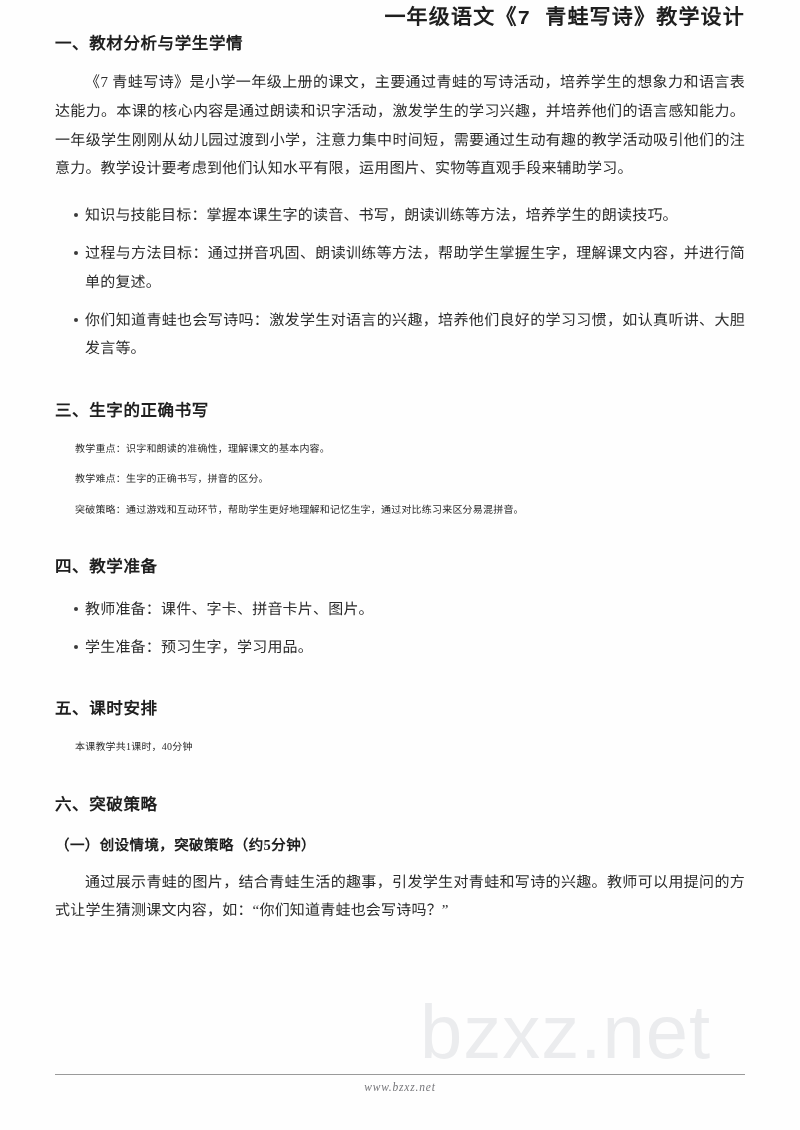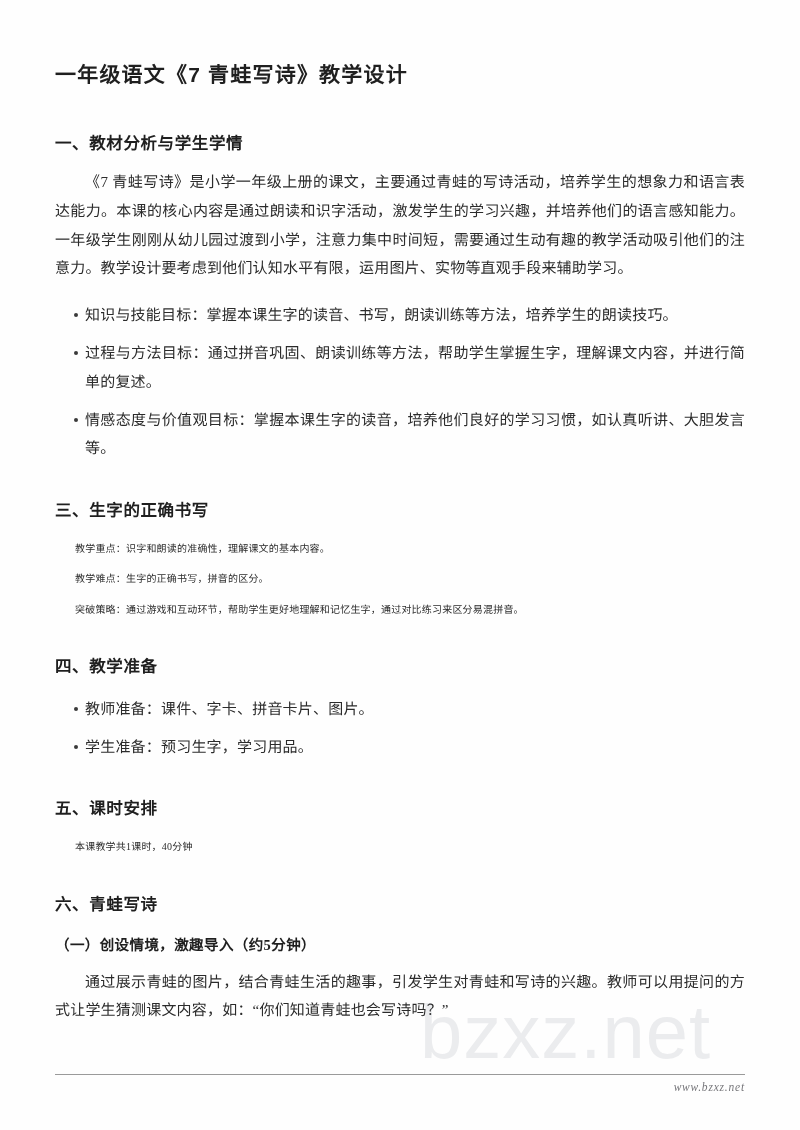--- a/index.html
+++ b/index.html
@@ -45,39 +45,38 @@
     color: rgba(140, 148, 158, 0.17);
     user-select: none;
     pointer-events: none;
     white-space: nowrap;
     z-index: 5;
   }
 
   
   .doc-title {
     margin: 0;
-    padding-top: 58px;
-    text-align: left;
+    text-align: right;
     font-size: 21px;
     font-weight: 700;
     letter-spacing: 1.2px;
     color: #1f1f1f;
-    font-family: Liberation Sans, sans-serif;
+    font-family: Liberation Mono, monospace;
   }
 
   
   .sec-h {
     font-size: 16.5px;
     font-weight: 700;
     color: #1f1f1f;
     letter-spacing: 0.6px;
     margin: 0;
     padding: 0;
   }
-  .sec-1 { margin-top: 42px; }
+  .sec-1 { }
   .sec-n { margin-top: 34px; }
 
   .sub-h {
     font-size: 14.5px;
     font-weight: 700;
     color: #1f1f1f;
     letter-spacing: 0.4px;
     margin: 0;
     padding: 0;
   }
@@ -144,21 +143,21 @@
     top: 1074px;
     width: 690px;
   }
   .footer-rule {
     height: 0;
     border-top: 1.4px solid #9a9a9a;
     width: 100%;
   }
   .footer-url {
     margin-top: 6px;
-    text-align: right;
+    text-align: center;
     font-family: "Liberation Serif", "DejaVu Serif", serif;
     font-style: italic;
     font-size: 11.5px;
     letter-spacing: 0.8px;
     color: #76767a;
   }
 </style>
 </head>
 <body>
 
@@ -171,21 +170,21 @@
     <h1 class="doc-title">一年级语文《7 青蛙写诗》教学设计</h1>
 
     <h2 class="sec-h sec-1">一、教材分析与学生学情</h2>
     <div class="gap-sm"></div>
     <p class="body indent">《7 青蛙写诗》是小学一年级上册的课文，主要通过青蛙的写诗活动，培养学生的想象力和语言表达能力。本课的核心内容是通过朗读和识字活动，激发学生的学习兴趣，并培养他们的语言感知能力。一年级学生刚刚从幼儿园过渡到小学，注意力集中时间短，需要通过生动有趣的教学活动吸引他们的注意力。教学设计要考虑到他们认知水平有限，运用图片、实物等直观手段来辅助学习。</p>
 
     <div class="gap-md"></div>
     <ul class="bullets">
       <li>知识与技能目标：掌握本课生字的读音、书写，朗读训练等方法，培养学生的朗读技巧。</li>
       <li>过程与方法目标：通过拼音巩固、朗读训练等方法，帮助学生掌握生字，理解课文内容，并进行简单的复述。</li>
-      <li>情感态度与价值观目标：掌握本课生字的读音，培养他们良好的学习习惯，如认真听讲、大胆发言等。</li>
+      <li>你们知道青蛙也会写诗吗：激发学生对语言的兴趣，培养他们良好的学习习惯，如认真听讲、大胆发言等。</li>
     </ul>
 
     <h2 class="sec-h sec-n">三、生字的正确书写</h2>
     <div class="gap-md"></div>
     <div>
       <p class="stmt">教学重点：识字和朗读的准确性，理解课文的基本内容。</p>
       <p class="stmt">教学难点：生字的正确书写，拼音的区分。</p>
       <p class="stmt">突破策略：通过游戏和互动环节，帮助学生更好地理解和记忆生字，通过对比练习来区分易混拼音。</p>
     </div>
 
@@ -193,23 +192,23 @@
     <div class="gap-md"></div>
     <ul class="bullets">
       <li>教师准备：课件、字卡、拼音卡片、图片。</li>
       <li>学生准备：预习生字，学习用品。</li>
     </ul>
 
     <h2 class="sec-h sec-n">五、课时安排</h2>
     <div class="gap-md"></div>
     <p class="stmt">本课教学共1课时，40分钟</p>
 
-    <h2 class="sec-h sec-n">六、青蛙写诗</h2>
-    <div class="gap-md"></div>
-    <h3 class="sub-h">（一）创设情境，激趣导入（约5分钟）</h3>
+    <h2 class="sec-h sec-n">六、突破策略</h2>
+    <div class="gap-md"></div>
+    <h3 class="sub-h">（一）创设情境，突破策略（约5分钟）</h3>
     <div class="gap-sm"></div>
     <p class="body indent">通过展示青蛙的图片，结合青蛙生活的趣事，引发学生对青蛙和写诗的兴趣。教师可以用提问的方式让学生猜测课文内容，如：“你们知道青蛙也会写诗吗？”</p>
 
   </div>
 
   <div class="footer">
     <div class="footer-rule"></div>
     <div class="footer-url">www.bzxz.net</div>
   </div>
 

